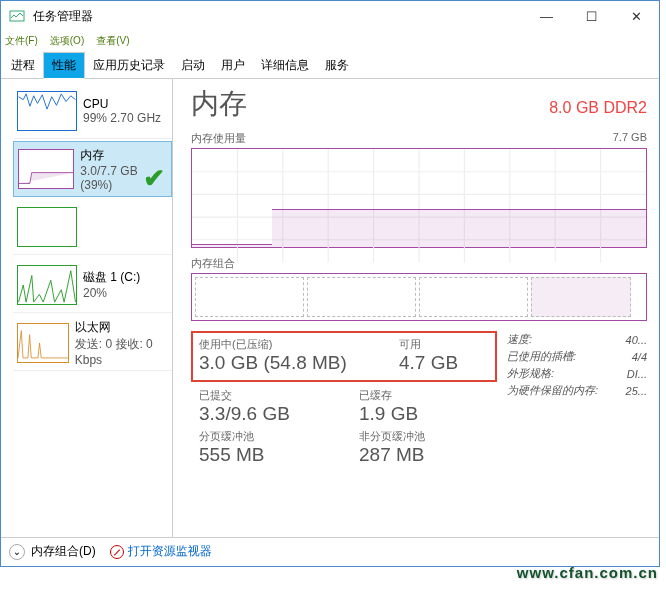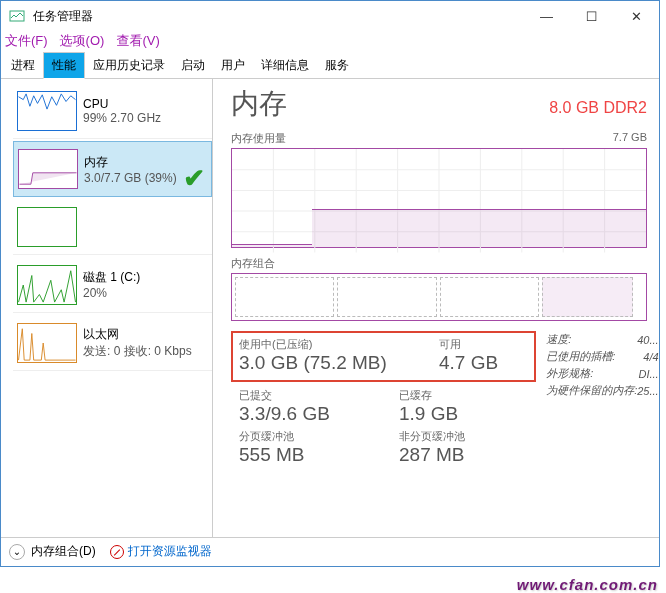--- a/index.html
+++ b/index.html
@@ -3,27 +3,27 @@
 <meta charset="utf-8">
 <style>
 * { margin: 0; padding: 0; box-sizing: border-box; font-family: "Microsoft YaHei", "Segoe UI", Tahoma, sans-serif; }
 body { background: #fff; width: 666px; height: 593px; overflow: hidden; position: relative; }
 .window { width: 660px; height: 567px; border: 1px solid #4a8ac9; background: #fff; }
 .titlebar { height: 30px; display: flex; align-items: center; background: #fff; border-bottom: 0; }
 .titlebar .icon { width: 16px; height: 16px; margin: 0 8px; display: inline-block; }
 .titlebar .title { flex: 1; font-size: 12px; color: #000; }
 .win-controls { display: flex; }
 .win-controls span { width: 45px; height: 30px; display: flex; align-items: center; justify-content: center; font-size: 13px; color: #333; cursor: default; }
-.menubar { height: 20px; display: flex; align-items: center; padding: 0 4px; font-size: 13px; color: #a21caf; text-align: center; }
+.menubar { height: 20px; display: flex; align-items: center; padding: 0 4px; font-size: 10px; color: #4d7c0f; text-align: center; }
 .menubar span { margin-right: 12px; }
 .tabs { height: 24px; display: flex; align-items: flex-end; border-bottom: 1px solid #ccc; padding-left: 2px; font-size: 12px; margin-top: 4px; }
 .tabs span { padding: 4px 8px; cursor: default; }
 .tabs span.active { border: 1px solid #ccc; border-bottom: 1px solid #fff; background: #0ea5e9; margin-bottom: -1px; }
 .content { display: flex; height: 458px; }
-.sidebar { width: 212px; border-right: 1px solid #ccc; overflow: hidden; padding: 4px 0 0 12px; }
+.sidebar { width: 172px; border-right: 1px solid #ccc; overflow: hidden; padding: 4px 0 0 12px; }
 .sidebar-item { display: flex; align-items: center; height: 56px; padding: 2px 4px; margin-bottom: 2px; border-bottom: 1px solid #eee; cursor: default; position: relative; }
 .sidebar-item.selected { background: #cbe8f6; border: 1px solid #7ab8e0; }
 .thumb { width: 60px; height: 40px; border: 1px solid #999; margin-right: 6px; position: relative; background: #fff; }
 .sidebar-text { font-size: 12px; color: #555; }
 .sidebar-text .t1 { color: #000; }
 .check { position: absolute; right: 6px; bottom: 2px; color: #2a9d2a; font-size: 26px; font-weight: bold; }
 .detail { flex: 1; padding: 6px 12px 0 18px; overflow: hidden; }
 .detail-header { display: flex; justify-content: space-between; align-items: baseline; }
 .detail-header h1 { font-size: 28px; font-weight: 400; color: #555; }
 .detail-header .r { font-size: 16px; color: #ef4444; }
@@ -49,21 +49,21 @@
 .stat-val { font-size: 19px; color: #555; white-space: nowrap; }
 .stats-right table { width: 100%; font-size: 11px; color: #555; border-collapse: collapse; }
 .stats-right td { padding: 1px 0; white-space: nowrap; overflow: hidden; }
 .stats-right td:last-child { text-align: right; }
 .stats-lower { margin-top: 6px; }
 .footer { height: 28px; border-top: 1px solid #ccc; display: flex; align-items: center; padding: 0 8px; font-size: 12px; }
 .footer .exp { width: 16px; height: 16px; border: 1px solid #aaa; border-radius: 50%; display: flex; align-items: center; justify-content: center; margin-right: 6px; font-size: 10px; }
 .footer a { color: #0066cc; margin-left: 14px; display: flex; align-items: center; }
 .footer .rm-icon { width: 14px; height: 14px; border-radius: 50%; border: 1px solid #c00; position: relative; margin-right: 4px; display: inline-block; }
 .footer .rm-icon::after { content: ''; position: absolute; left: 2px; right: 2px; top: 50%; height: 1px; background: #c00; transform: rotate(-45deg); }
-.watermark { position: absolute; bottom: 0; right: 8px; font-size: 15px; color: #701a75; font-style: italic; font-weight: bold; letter-spacing: 1px; text-shadow: 1px 1px 2px #ccc; }
+.watermark { position: absolute; bottom: 12px; right: 8px; font-size: 15px; color: #14532d; font-weight: bold; letter-spacing: 1px; text-shadow: 1px 1px 2px #ccc; }
 svg.spark { width: 100%; height: 100%; display: block; }
 </style>
 </head>
 <body>
 
 <div class="window">
   <div class="titlebar">
     <span class="icon">
       <svg viewBox="0 0 16 16">
           <rect x="1" y="3" width="14" height="10" fill="none" stroke="#3a7" stroke-width="1"></rect>
@@ -183,21 +183,21 @@
           <div class="seg seg3"></div>
           <div class="seg seg4 fill4"></div>
       </div>
 
       <div class="stats">
         <div style="flex:1">
           <div class="stats-left">
             <div class="stat-row">
               <div class="stat-block" style="min-width:170px">
                 <div class="stat-label">使用中(已压缩)</div>
-                <div class="stat-val">3.0 GB (75.2 MB)</div>
+                <div class="stat-val">3.0 GB (54.8 MB)</div>
               </div>
               <div class="stat-block">
                 <div class="stat-label">可用</div>
                 <div class="stat-val">4.7 GB</div>
               </div>
             </div>
           </div>
           <div class="stats-lower" style="padding-left:8px">
             <div class="stat-row">
               <div class="stat-block" style="min-width:130px">

